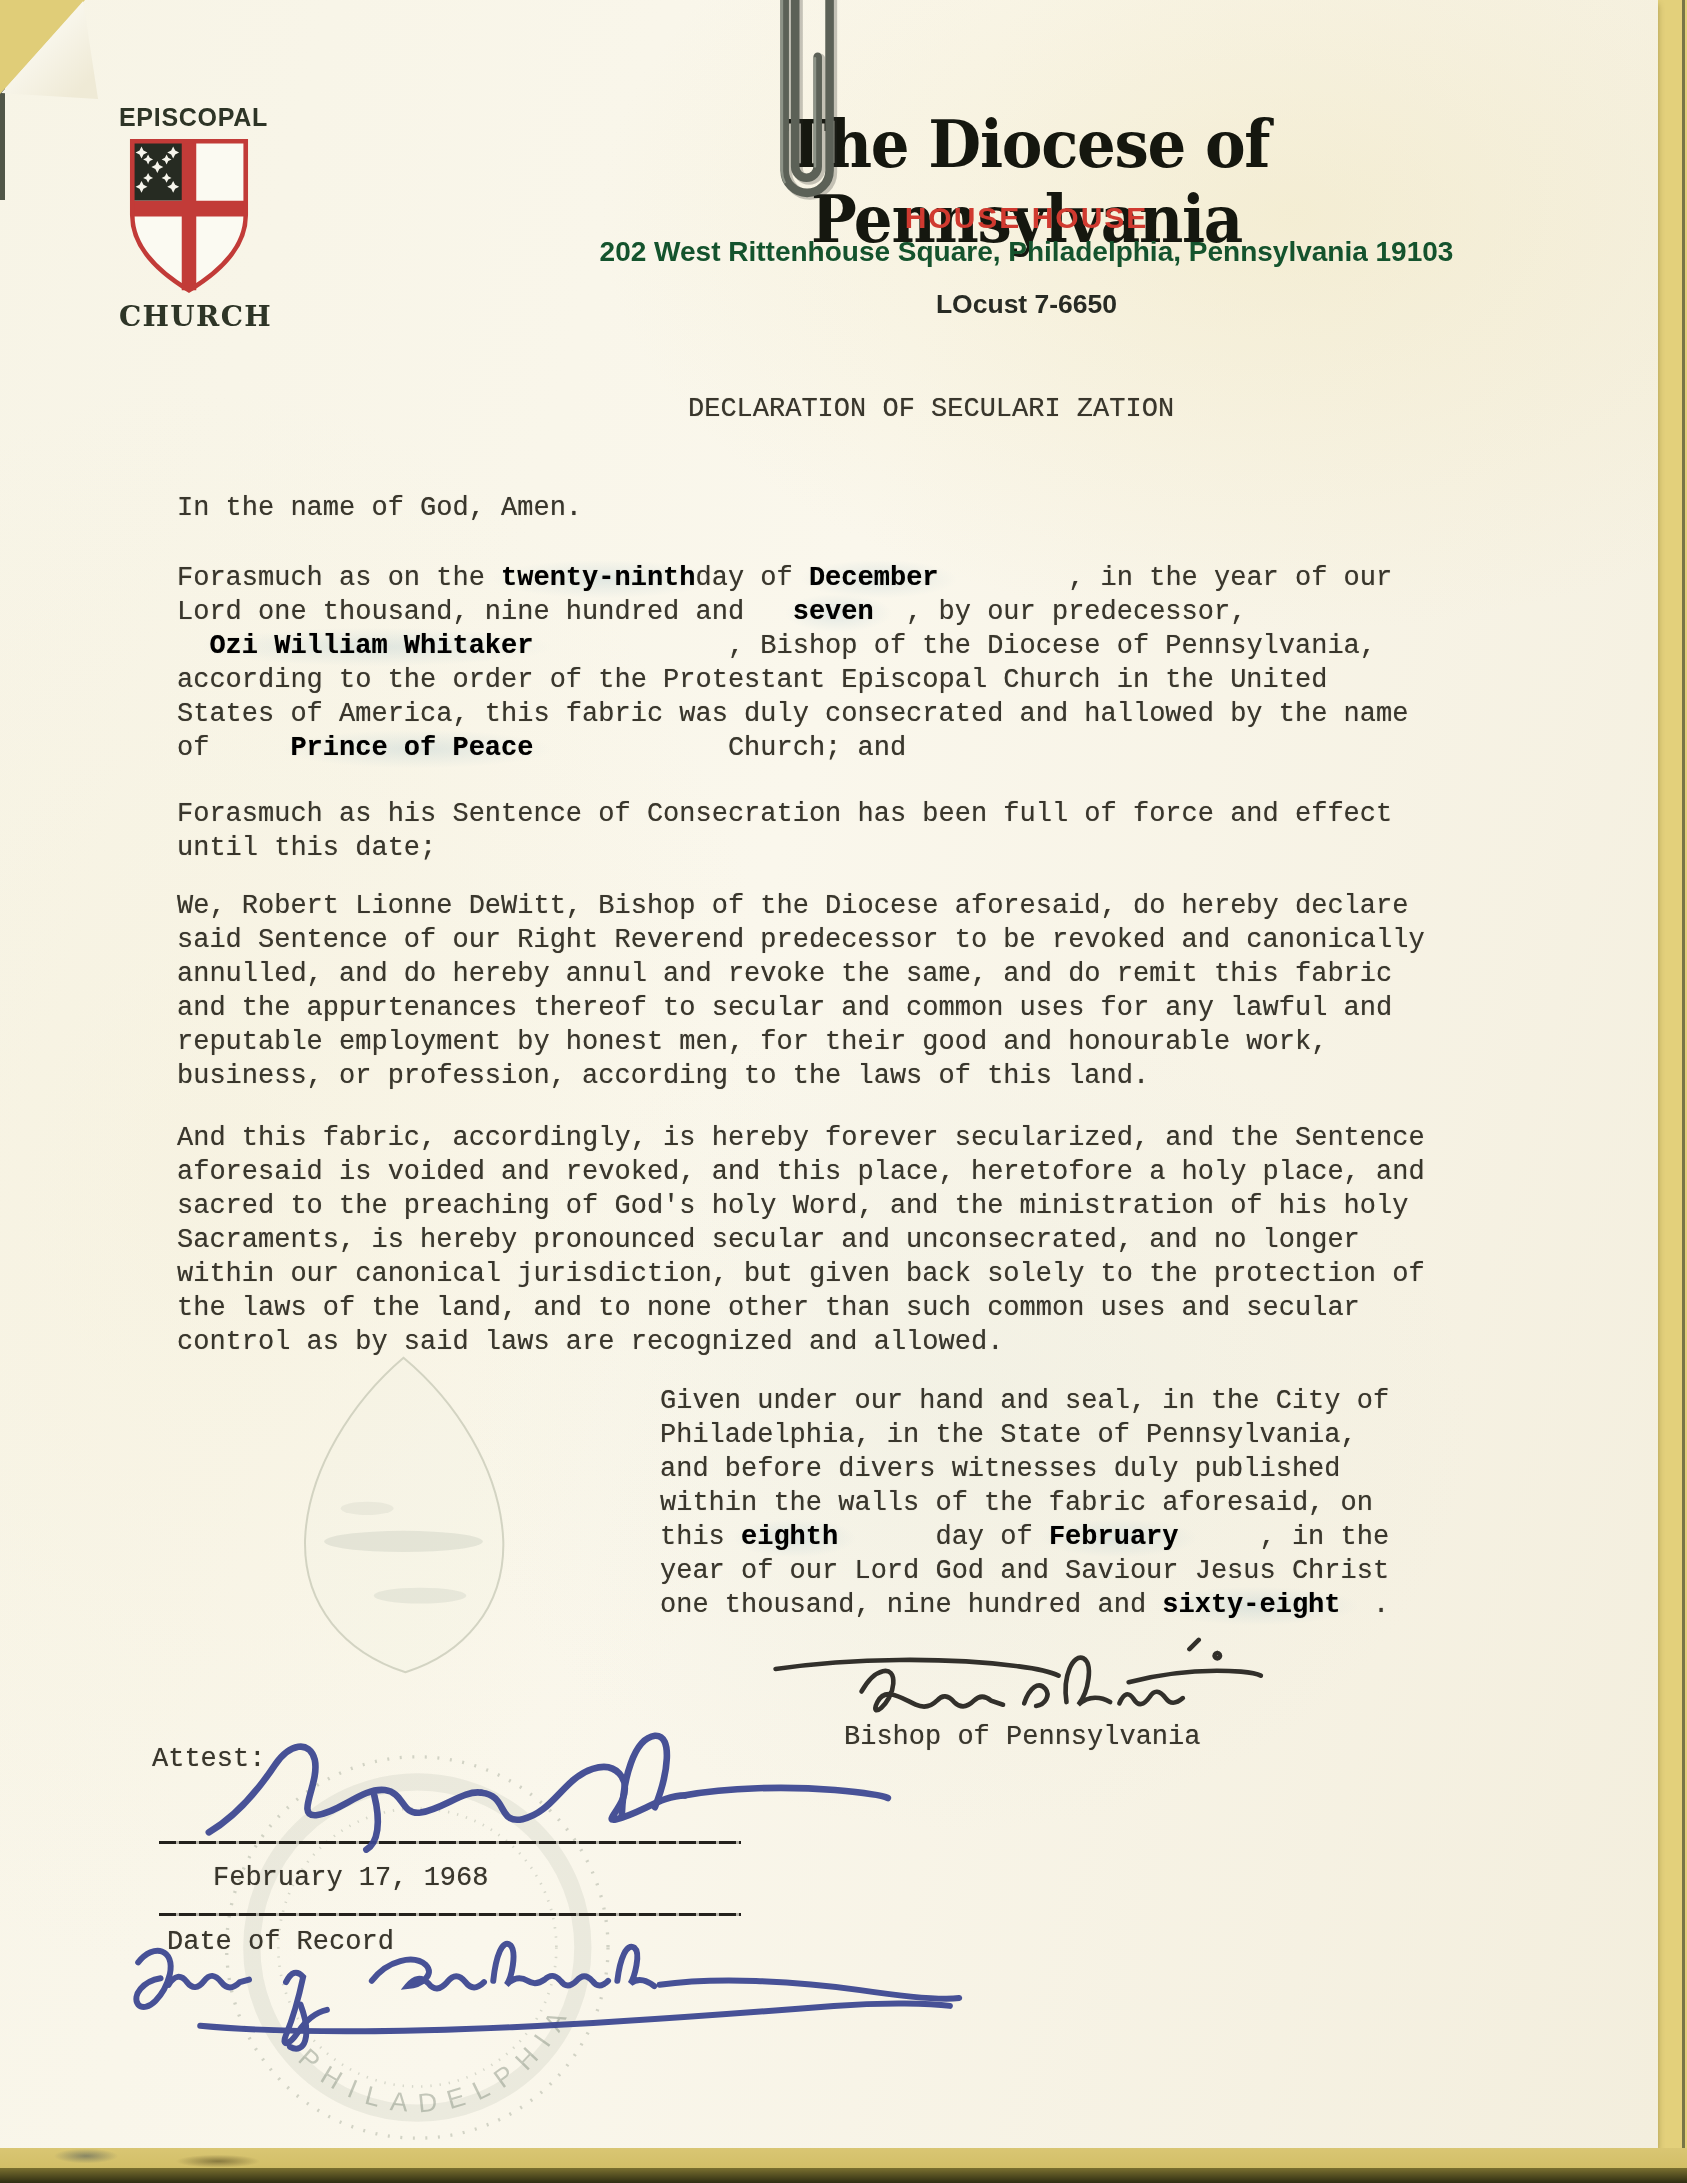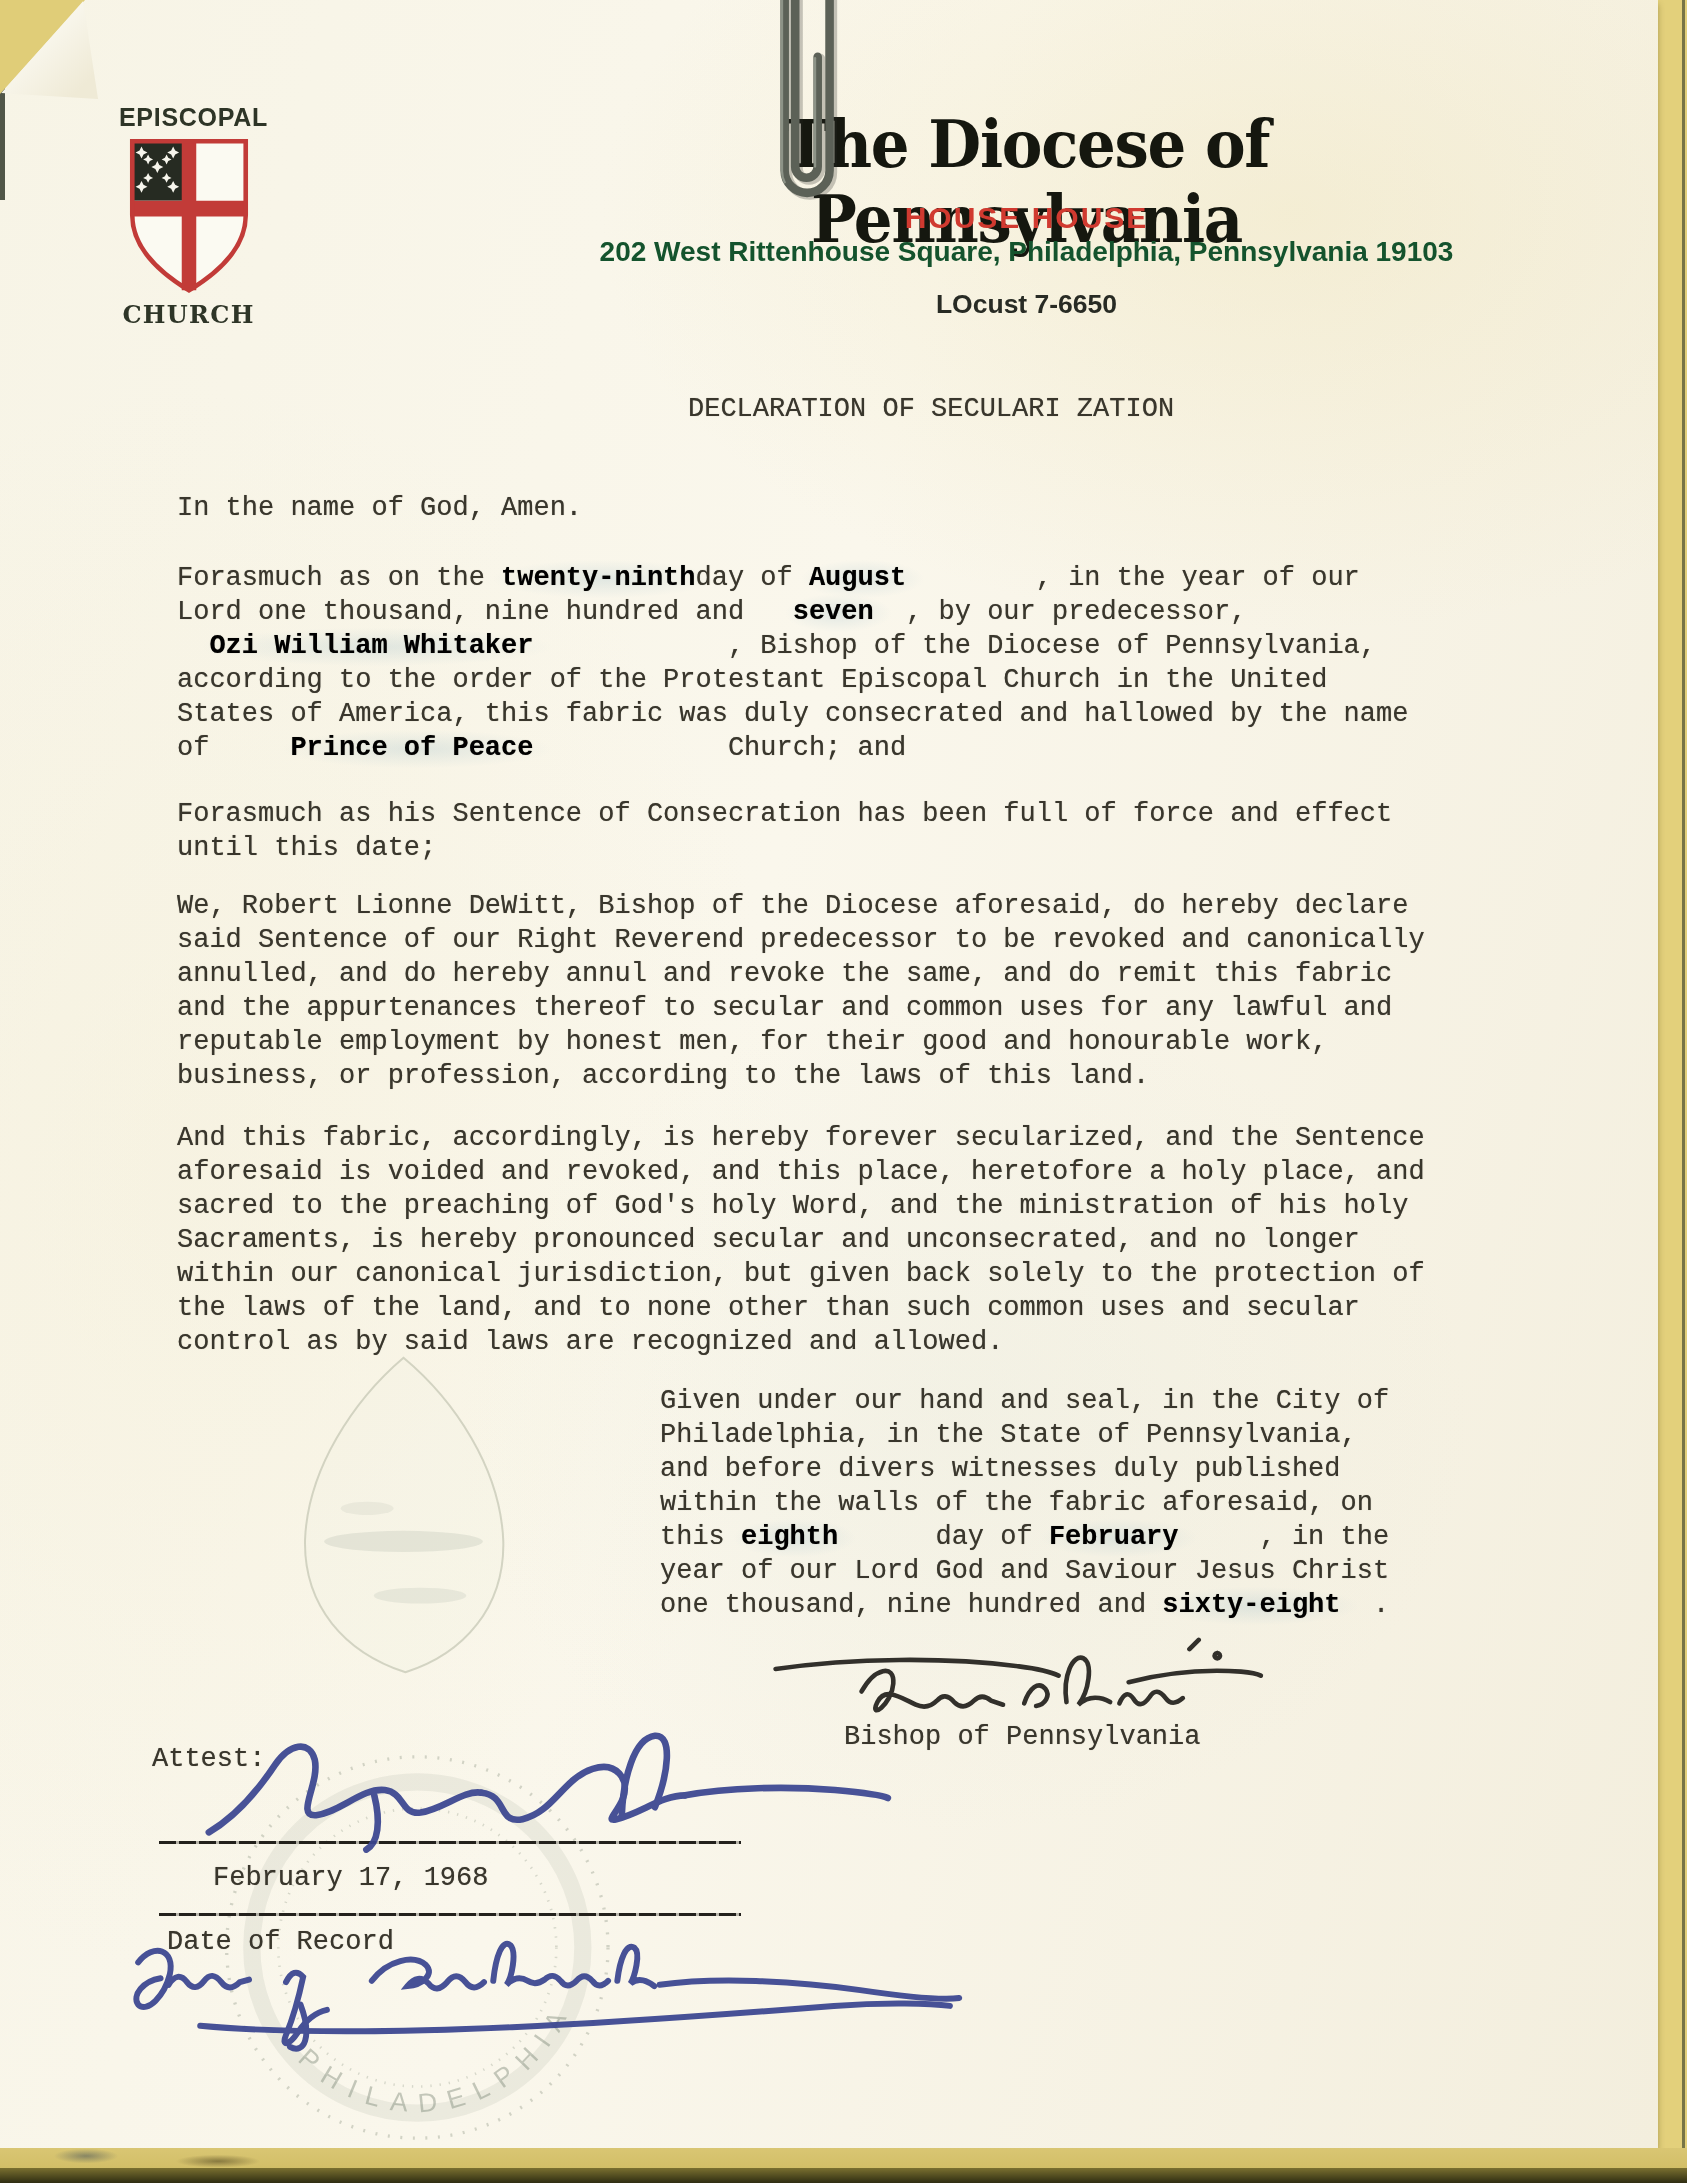--- a/index.html
+++ b/index.html
@@ -27,21 +27,21 @@
   .dogear-backing{position:absolute;left:0;top:0;width:99px;height:99px;background:#e0cd78;
         clip-path:polygon(0 0,85px 0,0 94px);}
   .dogear-flap{position:absolute;left:0;top:0;width:106px;height:106px;
         background:linear-gradient(135deg,#fdfcf6 20%,#efead6 80%);
         clip-path:polygon(83px 1.3px,98px 99px,1.3px 93px);
         filter:drop-shadow(2px 2px 1.3px rgba(120,110,70,.45));}
   
   .logo-wrap{position:absolute;left:119px;top:103px;width:139px;text-align:center;color:#2e3527;}
   .logo-top{font-size:25px;font-weight:bold;letter-spacing:0.7px;font-family:Liberation Sans, sans-serif;}
   .logo-shield{display:block;margin:5.3px auto 0 auto;}
-  .logo-bottom{margin-top:4px;font-size:24px;font-weight:bold;letter-spacing:1.3px;font-family:"DejaVu Serif",serif;}
+  .logo-bottom{margin-top:4px;font-size:28px;font-weight:bold;letter-spacing:1.3px;font-family:"DejaVu Serif",serif;}
   .head-center{position:absolute;left:563px;top:0;width:927px;text-align:center;}
   .head-title{position:absolute;left:0;top:111px;width:927px;
         font-family:"DejaVu Serif",serif;font-weight:bold;font-size:61px;letter-spacing:-1.3px;
         color:#15170f;transform:scaleY(1.06);}
   .church-house{position:absolute;left:0;top:201px;width:927px;
         font-size:30px;font-weight:bold;letter-spacing:2px;color:#d03a30;}
   .head-address{position:absolute;left:0;top:236px;width:927px;
         font-size:28px;font-weight:bold;color:#14532d;}
   .head-phone{position:absolute;left:0;top:289px;width:927px;
         font-size:26.5px;font-weight:bold;color:#282b24;}
@@ -112,21 +112,21 @@
     <div class="church-house">HOUSE HOUSE</div>
     <div class="head-address">202 West Rittenhouse Square, Philadelphia, Pennsylvania 19103</div>
     <div class="head-phone">LOcust 7-6650</div>
   </div>
 
   <div class="tblock typed" style="left:688px;top:392px;">DECLARATION OF SECULARI ZATION</div>
 
   <div class="tblock typed" style="left:177px;top:491px;">In the name of God, Amen.</div>
 
   <div class="tblock" style="left:177px;top:561px;">
-      <div class="line"><span>Forasmuch as on the </span><span class="fill">twenty-ninth</span><span>day of </span><span class="fill">August</span><span>        , in the year of our</span></div>
+      <div class="line"><span>Forasmuch as on the </span><span class="fill">twenty-ninth</span><span>day of </span><span class="fill">December</span><span>        , in the year of our</span></div>
       <div class="line"><span>Lord one thousand, nine hundred and   </span><span class="fill">seven</span><span>  , by our predecessor,</span></div>
       <div class="line"><span>  </span><span class="fill">Ozi William Whitaker</span><span>            , Bishop of the Diocese of Pennsylvania,</span></div>
       <div class="line"><span>according to the order of the Protestant Episcopal Church in the United</span></div>
       <div class="line"><span>States of America, this fabric was duly consecrated and hallowed by the name</span></div>
       <div class="line"><span>of     </span><span class="fill">Prince of Peace</span><span>            Church; and</span></div>
     </div>
   <div class="tblock" style="left:177px;top:797px;">
       <div class="line"><span>Forasmuch as his Sentence of Consecration has been full of force and effect</span></div>
       <div class="line"><span>until this date;</span></div>
     </div>

